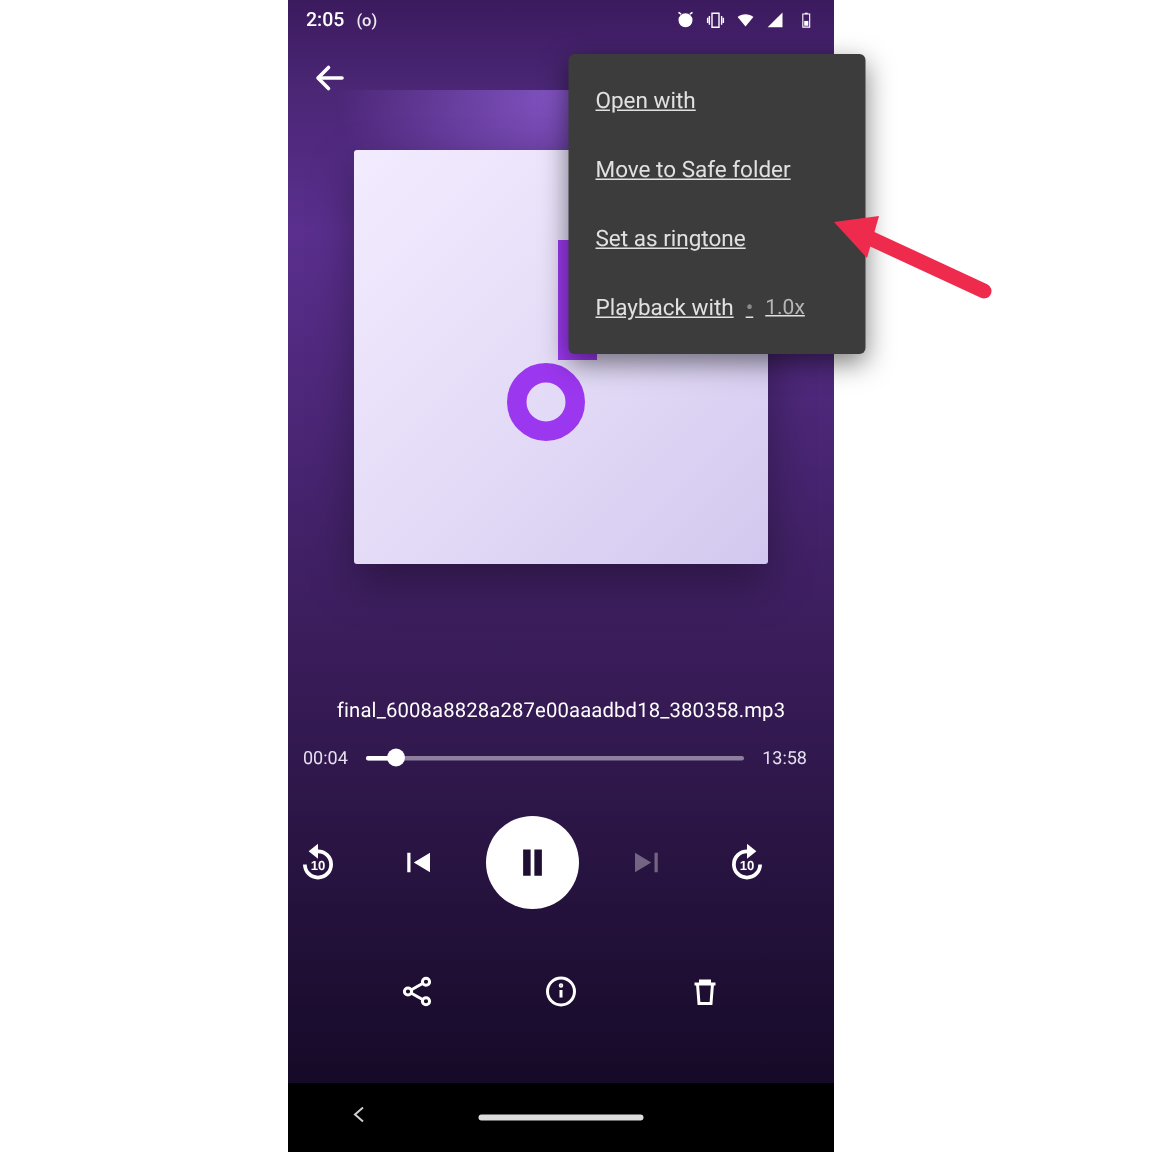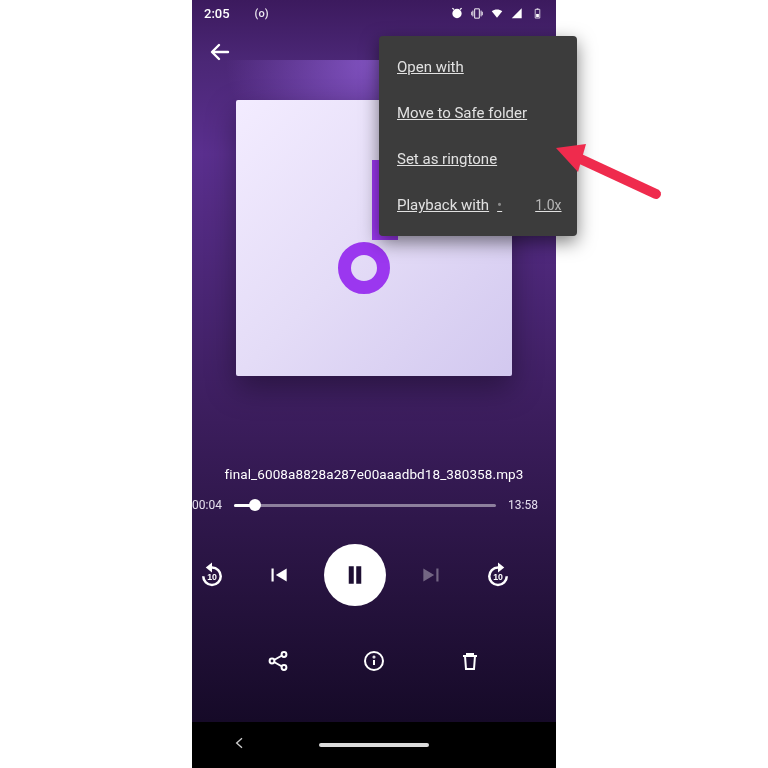--- a/index.html
+++ b/index.html
@@ -36,21 +36,21 @@
     left: 0; right: 0; top: 0;
     height: 26px;
     display: flex;
     align-items: center;
     justify-content: space-between;
     padding: 0 12px;
     font-size: 13px;
     font-weight: 500;
     color: #ffffff;
   }
-  .status-left, .status-right { display: flex; align-items: center; gap: 25px; }
+  .status-left, .status-right { display: flex; align-items: center; gap: 8px; }
   .status-right { gap: 6px; }
   .status-right .ic { width: 14px; height: 14px; display:inline-flex; align-items:center; justify-content:center; }
   .status-right svg { fill: #ffffff; }
 
   
   .back-btn {
     position: absolute;
     left: 12px; top: 36px;
     width: 32px; height: 32px;
     display:flex; align-items:center; justify-content:center;
@@ -101,39 +101,39 @@
   }
   .menu .item {
     color: #e1e1e1;
     font-size: 15px;
     padding: 14px 18px;
     display:flex; align-items:center; gap:8px;
     white-space: nowrap;
     text-decoration: underline;
   }
   .menu .item .sub{
-    color:#b6b6b6; font-size:14px;margin-left:25px;
+    color:#b6b6b6; font-size:14px;
   }
   .menu .item .dot{color:#8a8a8a;}
 
   
   .pointer { position:absolute; left:556px; top:144px; z-index:101; }
 
   
   .filename{
     position:absolute; left:0; right:0; top:466px;
     text-align:center; color:#ffffff;
     font-size:13.5px; letter-spacing:0.1px;
     padding:0 26px;
     white-space:nowrap; overflow:hidden; text-overflow:ellipsis;
   }
 
   
   .seek-row{
-    position:absolute; left:0; right:18px; top:498px;
+    position:absolute; left:10px; right:18px; top:498px;
     display:flex; align-items:center; gap:12px;
     color:#e6e0ef; font-size:12px;justify-content:center;
   }
   .track{
     position:relative; flex:1; height:3px; background:rgba(255,255,255,0.45);
     border-radius:2px;
   }
   .track .fill{
     position:absolute; left:0; top:0; bottom:0;
     background:#ffffff; border-radius:2px;

